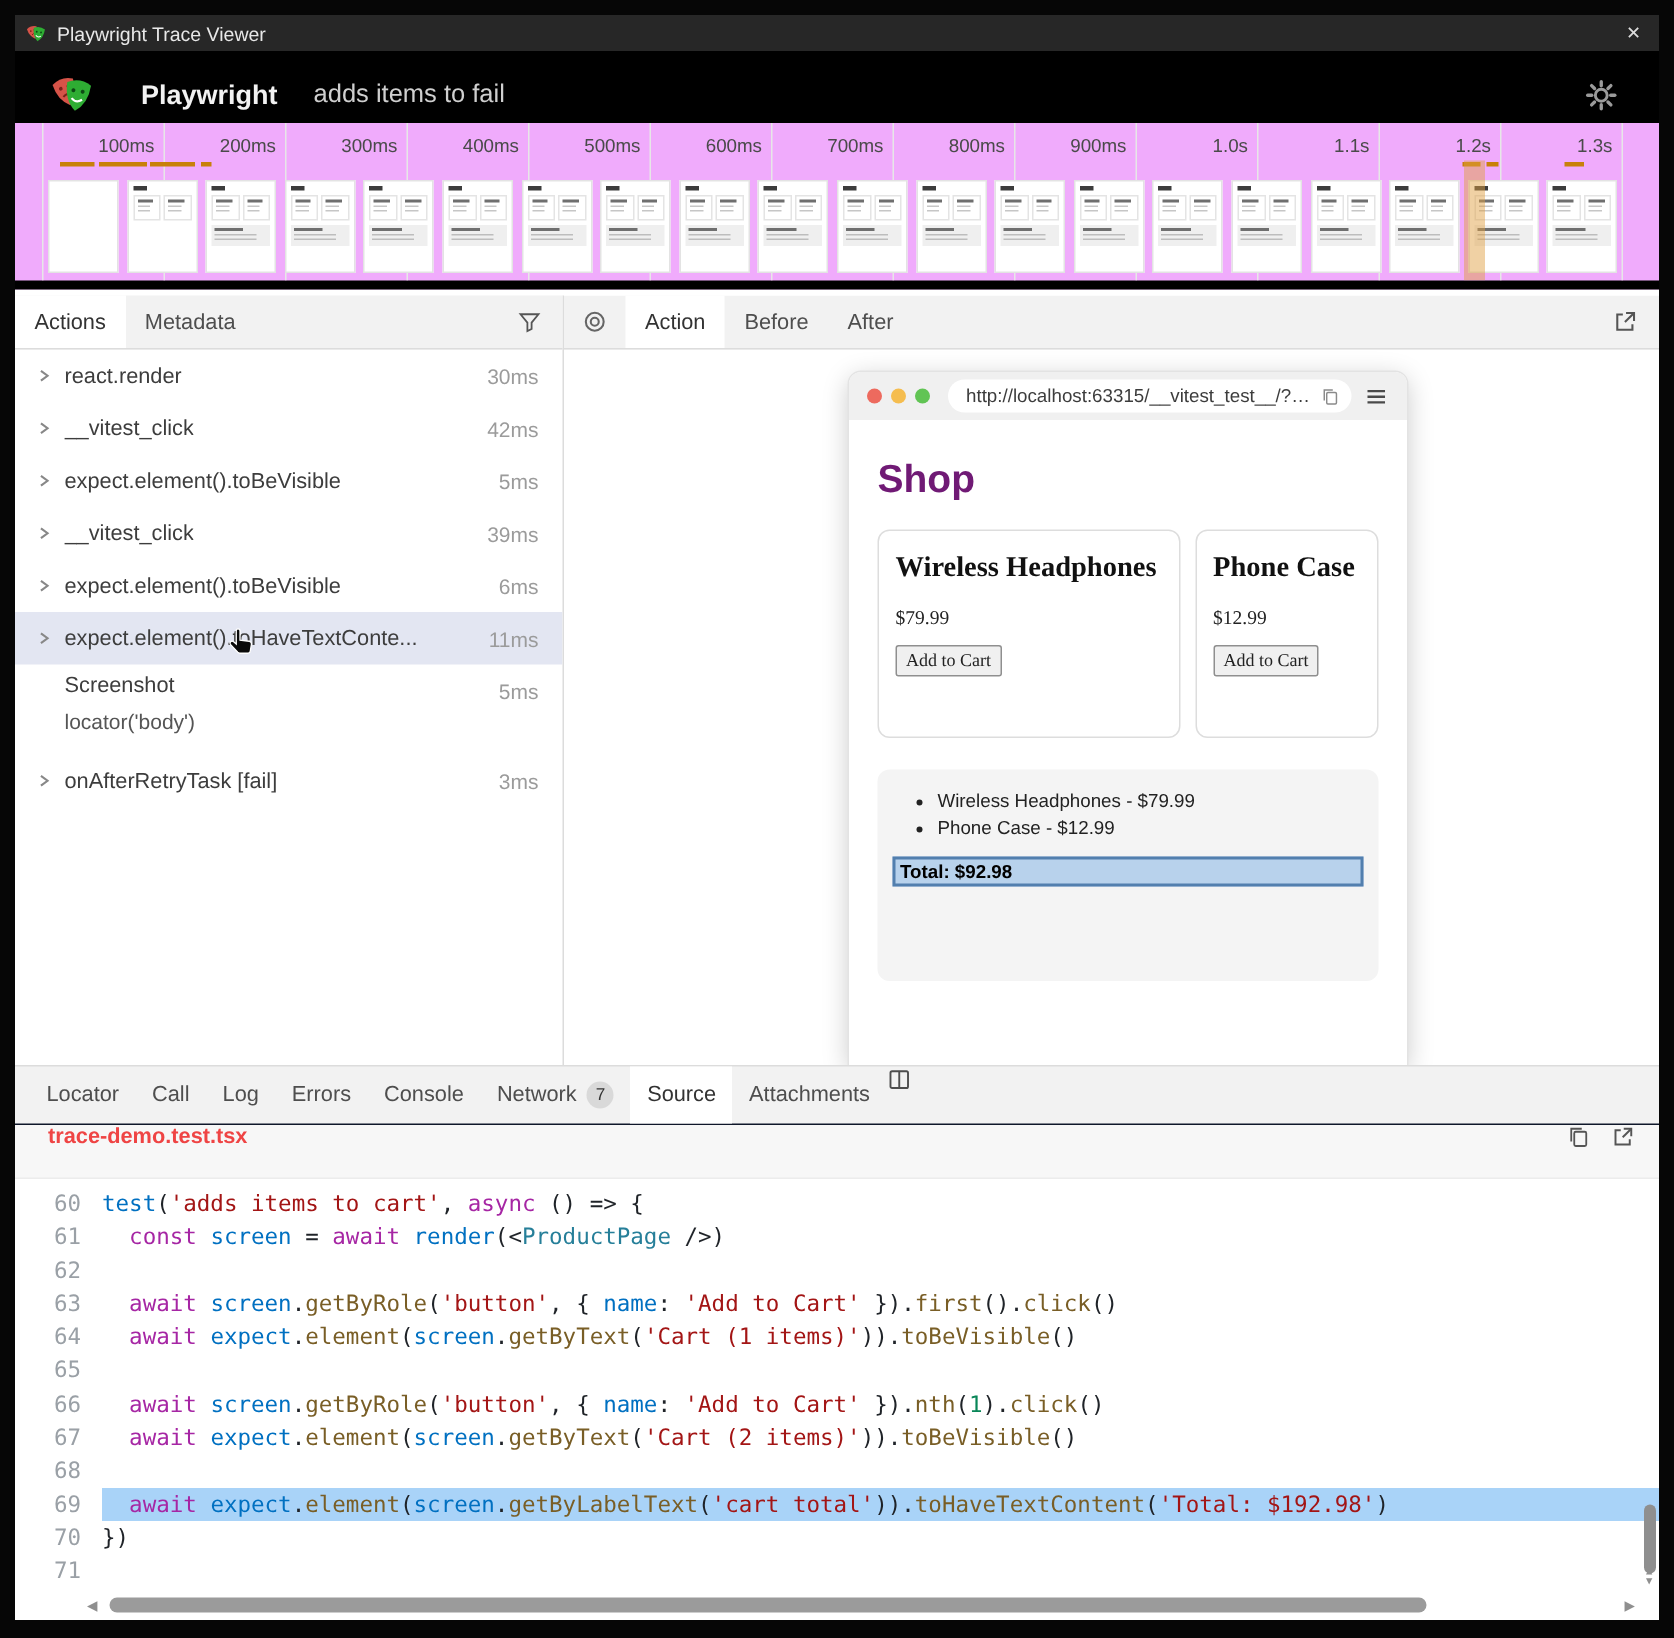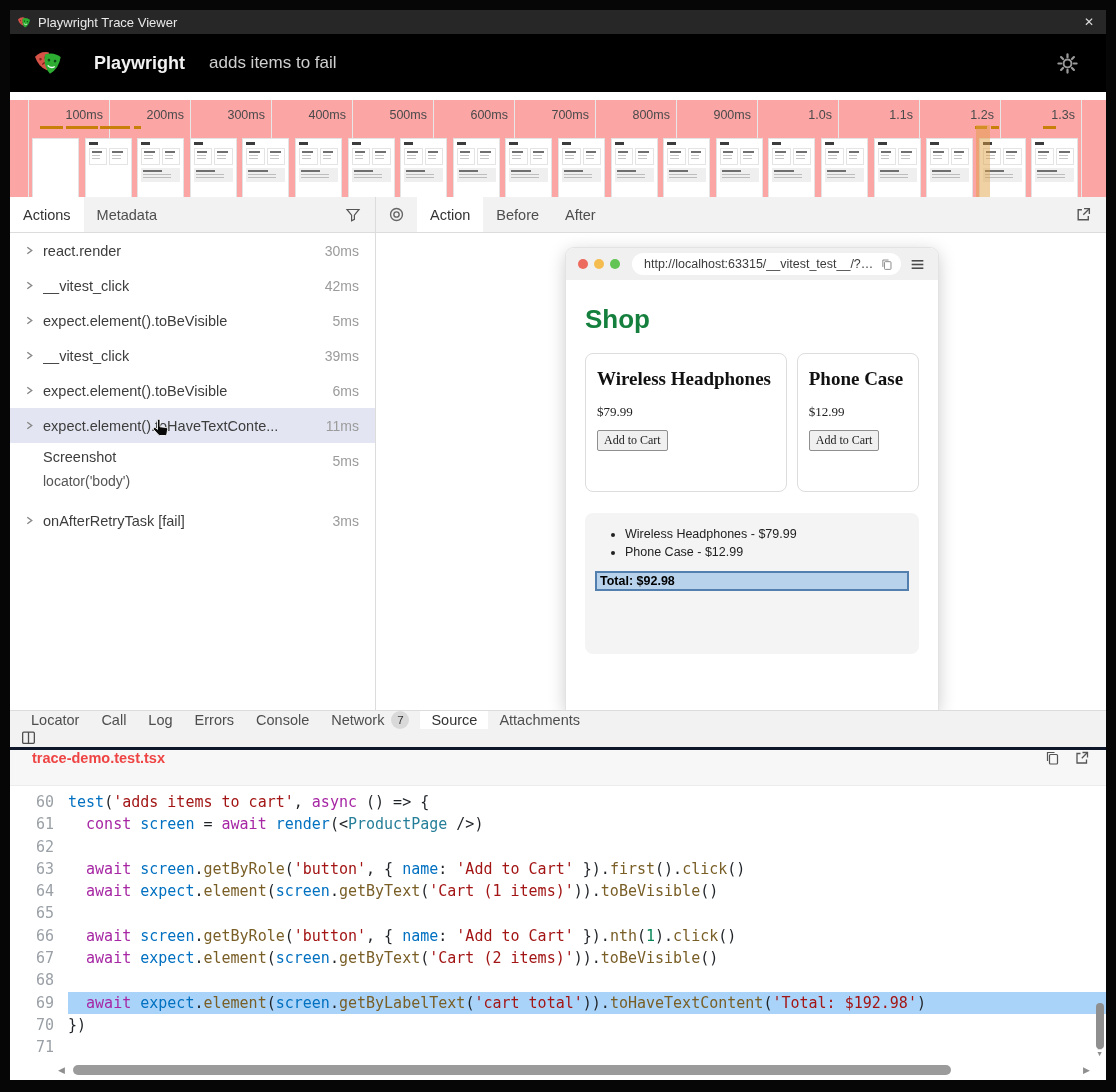--- a/index.html
+++ b/index.html
@@ -14,22 +14,22 @@
     color:#dcdcdc;font-size:12px;cursor:default;}
 
   
   #appheader{position:absolute;left:0;top:24px;right:0;height:58px;background:#000;display:flex;align-items:center;}
   #appheader .logo{margin-left:23px;}
   #appheader .app{color:#f2f2f2;font-weight:bold;font-size:18px;margin-left:29px;}
   #appheader .test{color:#cfcfcf;font-size:17px;margin-left:24px;}
   #appheader .gear{margin-left:auto;margin-right:28px;color:#9a9a9a;}
 
   
-  #timeline{position:absolute;left:0;top:90px;right:0;height:105px;background:#fca5a5;
-    border-bottom:1px solid #000000;overflow:hidden;}
+  #timeline{position:absolute;left:0;top:72px;right:0;height:105px;background:#f0abfc;
+    border-bottom:6px solid #000000;overflow:hidden;}
   .gridline{position:absolute;top:0;bottom:0;width:1px;background:#e7e7e7;}
   .tl-label{position:absolute;top:8px;width:72px;text-align:right;font-size:12.5px;color:#4a4a4a;}
   .tl-mark{position:absolute;top:26px;height:3px;background:#c8800a;}
   .thumb{position:absolute;top:38px;width:47px;height:62px;background:#fff;border:1px solid #e3e3e3;
     box-sizing:border-box;padding:3px;overflow:hidden;}
   .m-title{width:9px;height:3px;background:#3c3c3c;margin-bottom:3px;}
   .m-row{display:flex;gap:2px;margin-bottom:3px;}
   .m-card{flex:1;border:1px solid #e4e4e4;padding:2px 2px 3px;}
   .m-card .b{height:2px;background:#6f6f6f;margin-bottom:2px;width:85%;}
   .m-card .l{height:1px;background:#c6c6c6;margin-bottom:2px;width:70%;}
@@ -66,39 +66,39 @@
   #bwin{position:absolute;left:190px;top:51px;width:372px;height:462px;background:#fff;
     border-radius:8px 8px 0 0;box-shadow:0 0 0 1px #e3e3e3,0 4px 18px rgba(0,0,0,.22);}
   #chrome{height:32px;background:#f0f0f0;border-radius:8px 8px 0 0;display:flex;align-items:center;padding:0 12px;box-sizing:border-box;}
   .dot{width:10px;height:10px;border-radius:50%;margin-right:6px;flex:none;}
   #urlpill{flex:1;height:22px;background:#fff;border-radius:11px;margin:0 8px 0 6px;display:flex;
     align-items:center;padding:0 8px 0 12px;font-size:12.5px;color:#3c3c3c;white-space:nowrap;overflow:hidden;}
   #urlpill .u{flex:1;overflow:hidden;text-overflow:ellipsis;}
   #urlpill .cpy{color:#8a8a8a;margin-left:6px;flex:none;display:flex;}
   #hamburger{color:#4a4a4a;flex:none;display:flex;}
   #page{padding:20px 19px 0;}
-  #page h1{font-size:26px;margin:4px 0 18px;color:#15803d;}
+  #page h1{font-size:26px;margin:4px 0 18px;color:#701a75;}
   #prodrow{display:flex;gap:10px;font-family:Liberation Serif, serif;}
   .pcard{border:1px solid #ddd;border-radius:8px;padding:11px;box-sizing:border-box;height:139px;background:#fff;}
   .pcard:nth-child(1){width:203px;}
   .pcard:nth-child(2){width:123px;}
   .pname{font-size:19px;font-weight:bold;color:#111;line-height:1.1;margin-top:4px;}
   .pprice{font-size:13px;color:#222;margin-top:14px;}
   .pbtn{display:inline-block;margin-top:10px;font-size:12px;color:#222;background:#f0f0f0;
     border:1px solid #8f8f8f;border-radius:2px;padding:2px 6px;}
   #cartcard{margin-top:21px;background:#f4f4f4;border-radius:8px;padding:12px 10px;height:141px;box-sizing:border-box;}
   #cartcard h2{font-size:19px;margin:6px 0 10px;padding-left:3px;color:#111;}
   #cartlist{margin:0;padding-left:30px;font-size:12.5px;color:#222;line-height:1.45;}
   #carttotal{margin-top:10px;background:#b8d2ec;border:2px solid #527fae;font-weight:bold;
     font-size:12.5px;color:#000;padding:1px 3px;box-sizing:border-box;}
 
   
   #bottom{position:absolute;left:0;top:700px;right:0;height:370px;}
-  #btabs{height:40px;background:#f2f2f2;border-top:1px solid #dcdcdc;border-bottom:3px solid #0f172a;
-    display:flex;align-items:stretch;font-size:14.5px;color:#4e4e4e;box-sizing:border-box;padding-left:10px;flex-direction:column;}
+  #btabs{height:40px;background:#f2f2f2;border-top:1px solid #dcdcdc;border-bottom:1px solid #0f172a;
+    display:flex;align-items:stretch;font-size:14.5px;color:#4e4e4e;box-sizing:border-box;padding-left:10px;}
   #btabs .tab{padding:0 11px;}
   .badge{background:#d9d9d9;border-radius:50%;width:18px;height:18px;display:inline-flex;align-items:center;
     justify-content:center;font-size:11.5px;color:#333;margin-left:7px;}
   #filebar{height:36px;background:#f7f7f7;border-bottom:1px solid #ececec;display:flex;align-items:flex-start;
     font-size:14.5px;color:#ef4444;padding:0 16px 0 22px;box-sizing:border-box;font-weight:bold;}
   #filebar .ficons{margin-left:auto;display:flex;gap:14px;color:#555;}
   #code{position:relative;height:274px;overflow:hidden;font-family:"DejaVu Sans Mono",monospace;
     font-size:15px;background:#fff;padding-top:5px;box-sizing:border-box;}
   .cline{display:flex;height:22.3px;line-height:22.3px;white-space:pre;}
   .gut{width:44px;flex:none;text-align:right;padding-right:14px;color:#9aa0a6;}

